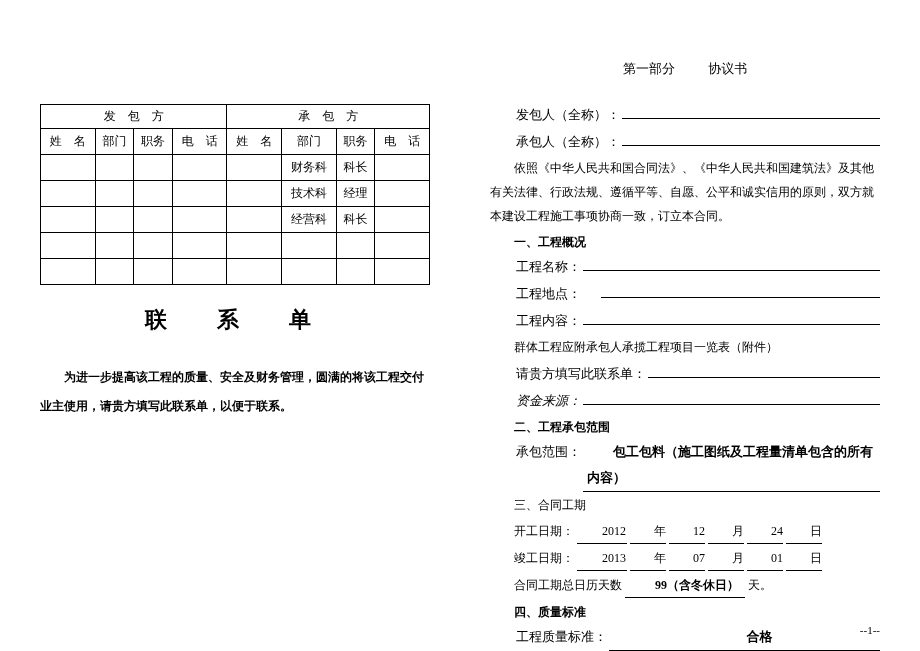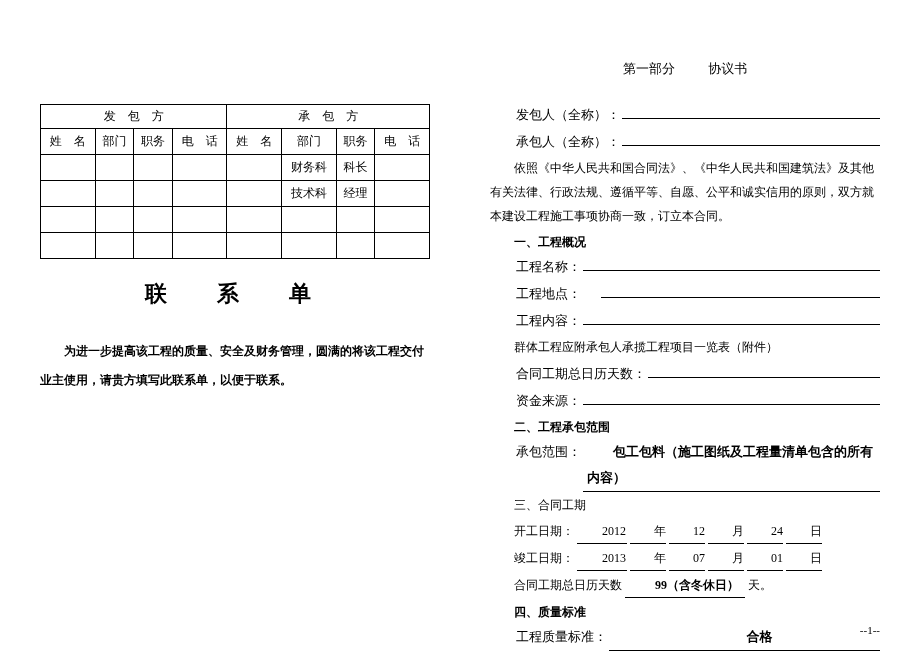--- a/index.html
+++ b/index.html
@@ -142,20 +142,30 @@
       <td>技术科</td>
       <td>经理</td>
       <td></td>
     </tr>
     <tr>
       <td></td>
           <td></td>
           <td></td>
           <td></td>
       <td></td>
+      <td>经营科</td>
+      <td>科长</td>
+      <td></td>
+    </tr>
+    <tr>
+      <td></td>
+          <td></td>
+          <td></td>
+          <td></td>
+      <td></td>
           <td></td>
           <td></td>
           <td></td>
     </tr>
     <tr>
       <td></td>
           <td></td>
           <td></td>
           <td></td>
       <td></td>
@@ -199,24 +209,24 @@
     <span class="underline"></span>
   </div>
   <div class="field-line" style="text-indent:2em;">
     <span class="label">工程内容：</span>
     <span class="underline"></span>
   </div>
 
   <p class="paragraph">群体工程应附承包人承揽工程项目一览表（附件）</p>
 
   <div class="field-line" style="text-indent:2em;">
-    <span class="label">合同工期总日历天数：</span>
-    <span class="underline"></span>
-  </div>
-  <div class="field-line" style="text-indent:2em;">
+    <span class="label">请贵方填写此联系单：</span>
+    <span class="underline"></span>
+  </div>
+  <div class="field-line" style="text-indent:2em;font-style:italic;">
     <span class="label">资金来源：</span>
     <span class="underline"></span>
   </div>
 
   <div class="section-title">二、工程承包范围</div>
 
   <div class="field-line" style="text-indent:2em;">
     <span class="label">承包范围：</span>
     <span class="underline bold-u">包工包料（施工图纸及工程量清单包含的所有内容）</span>
   </div>

